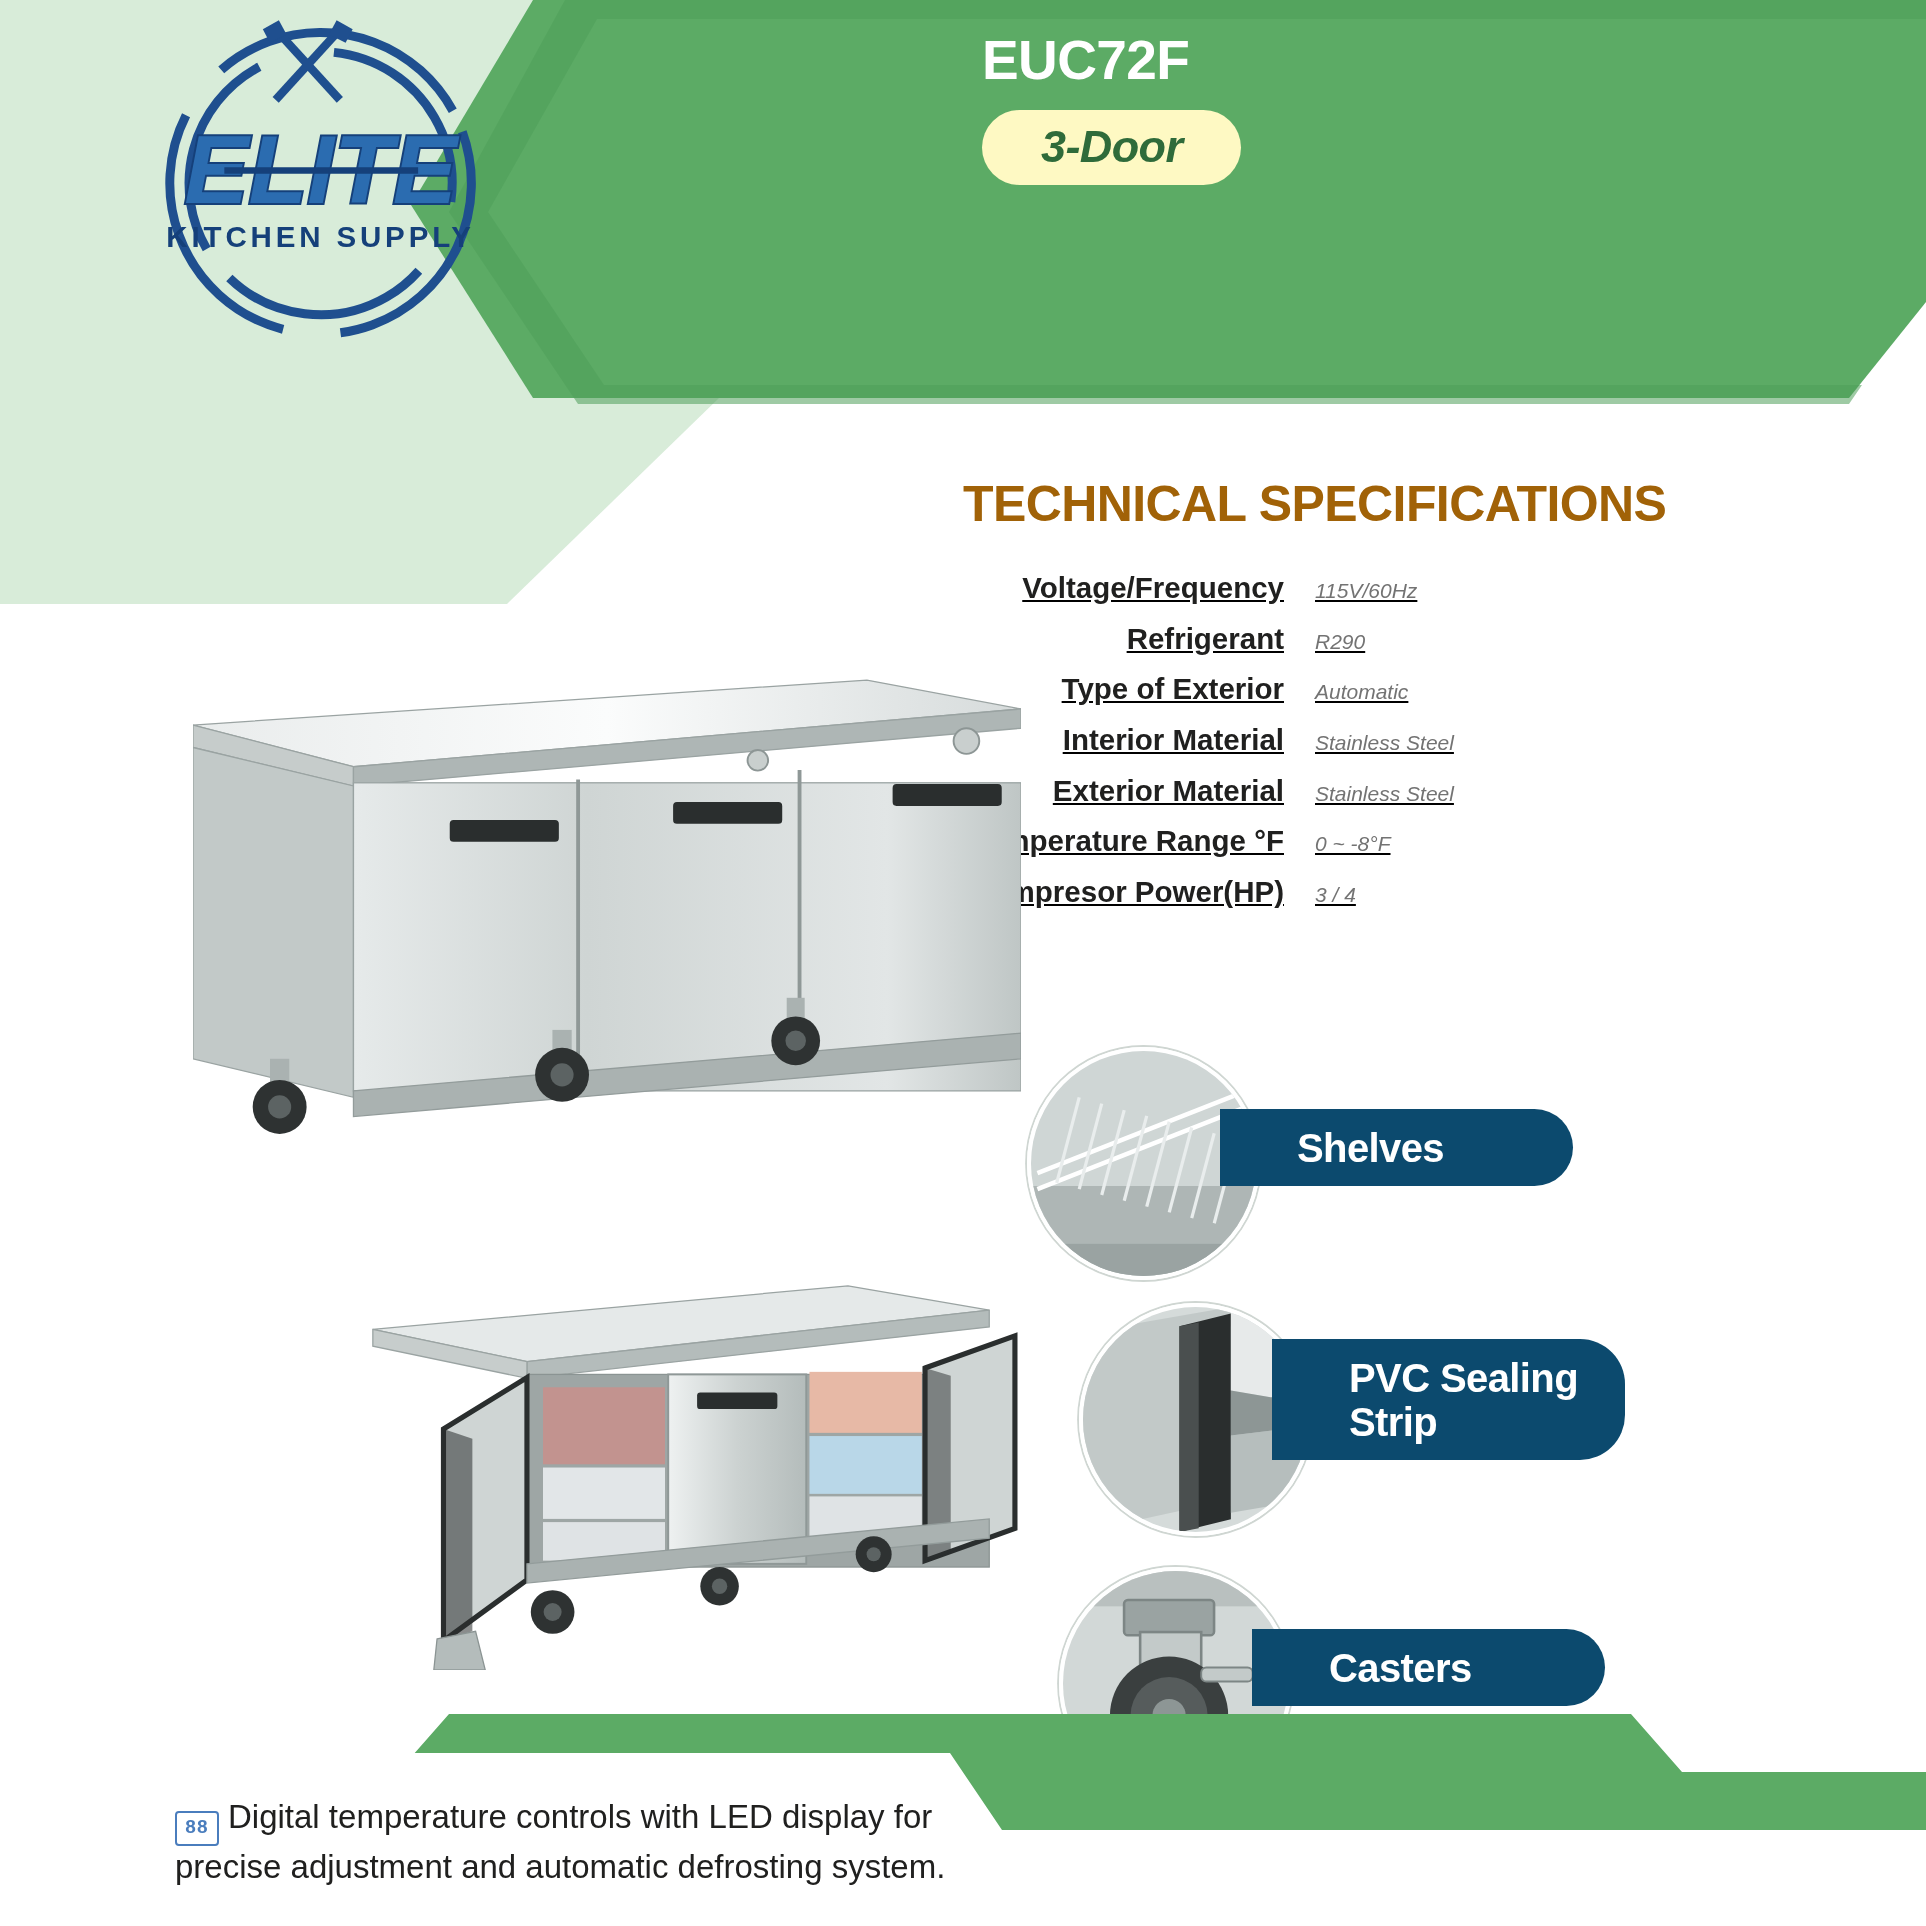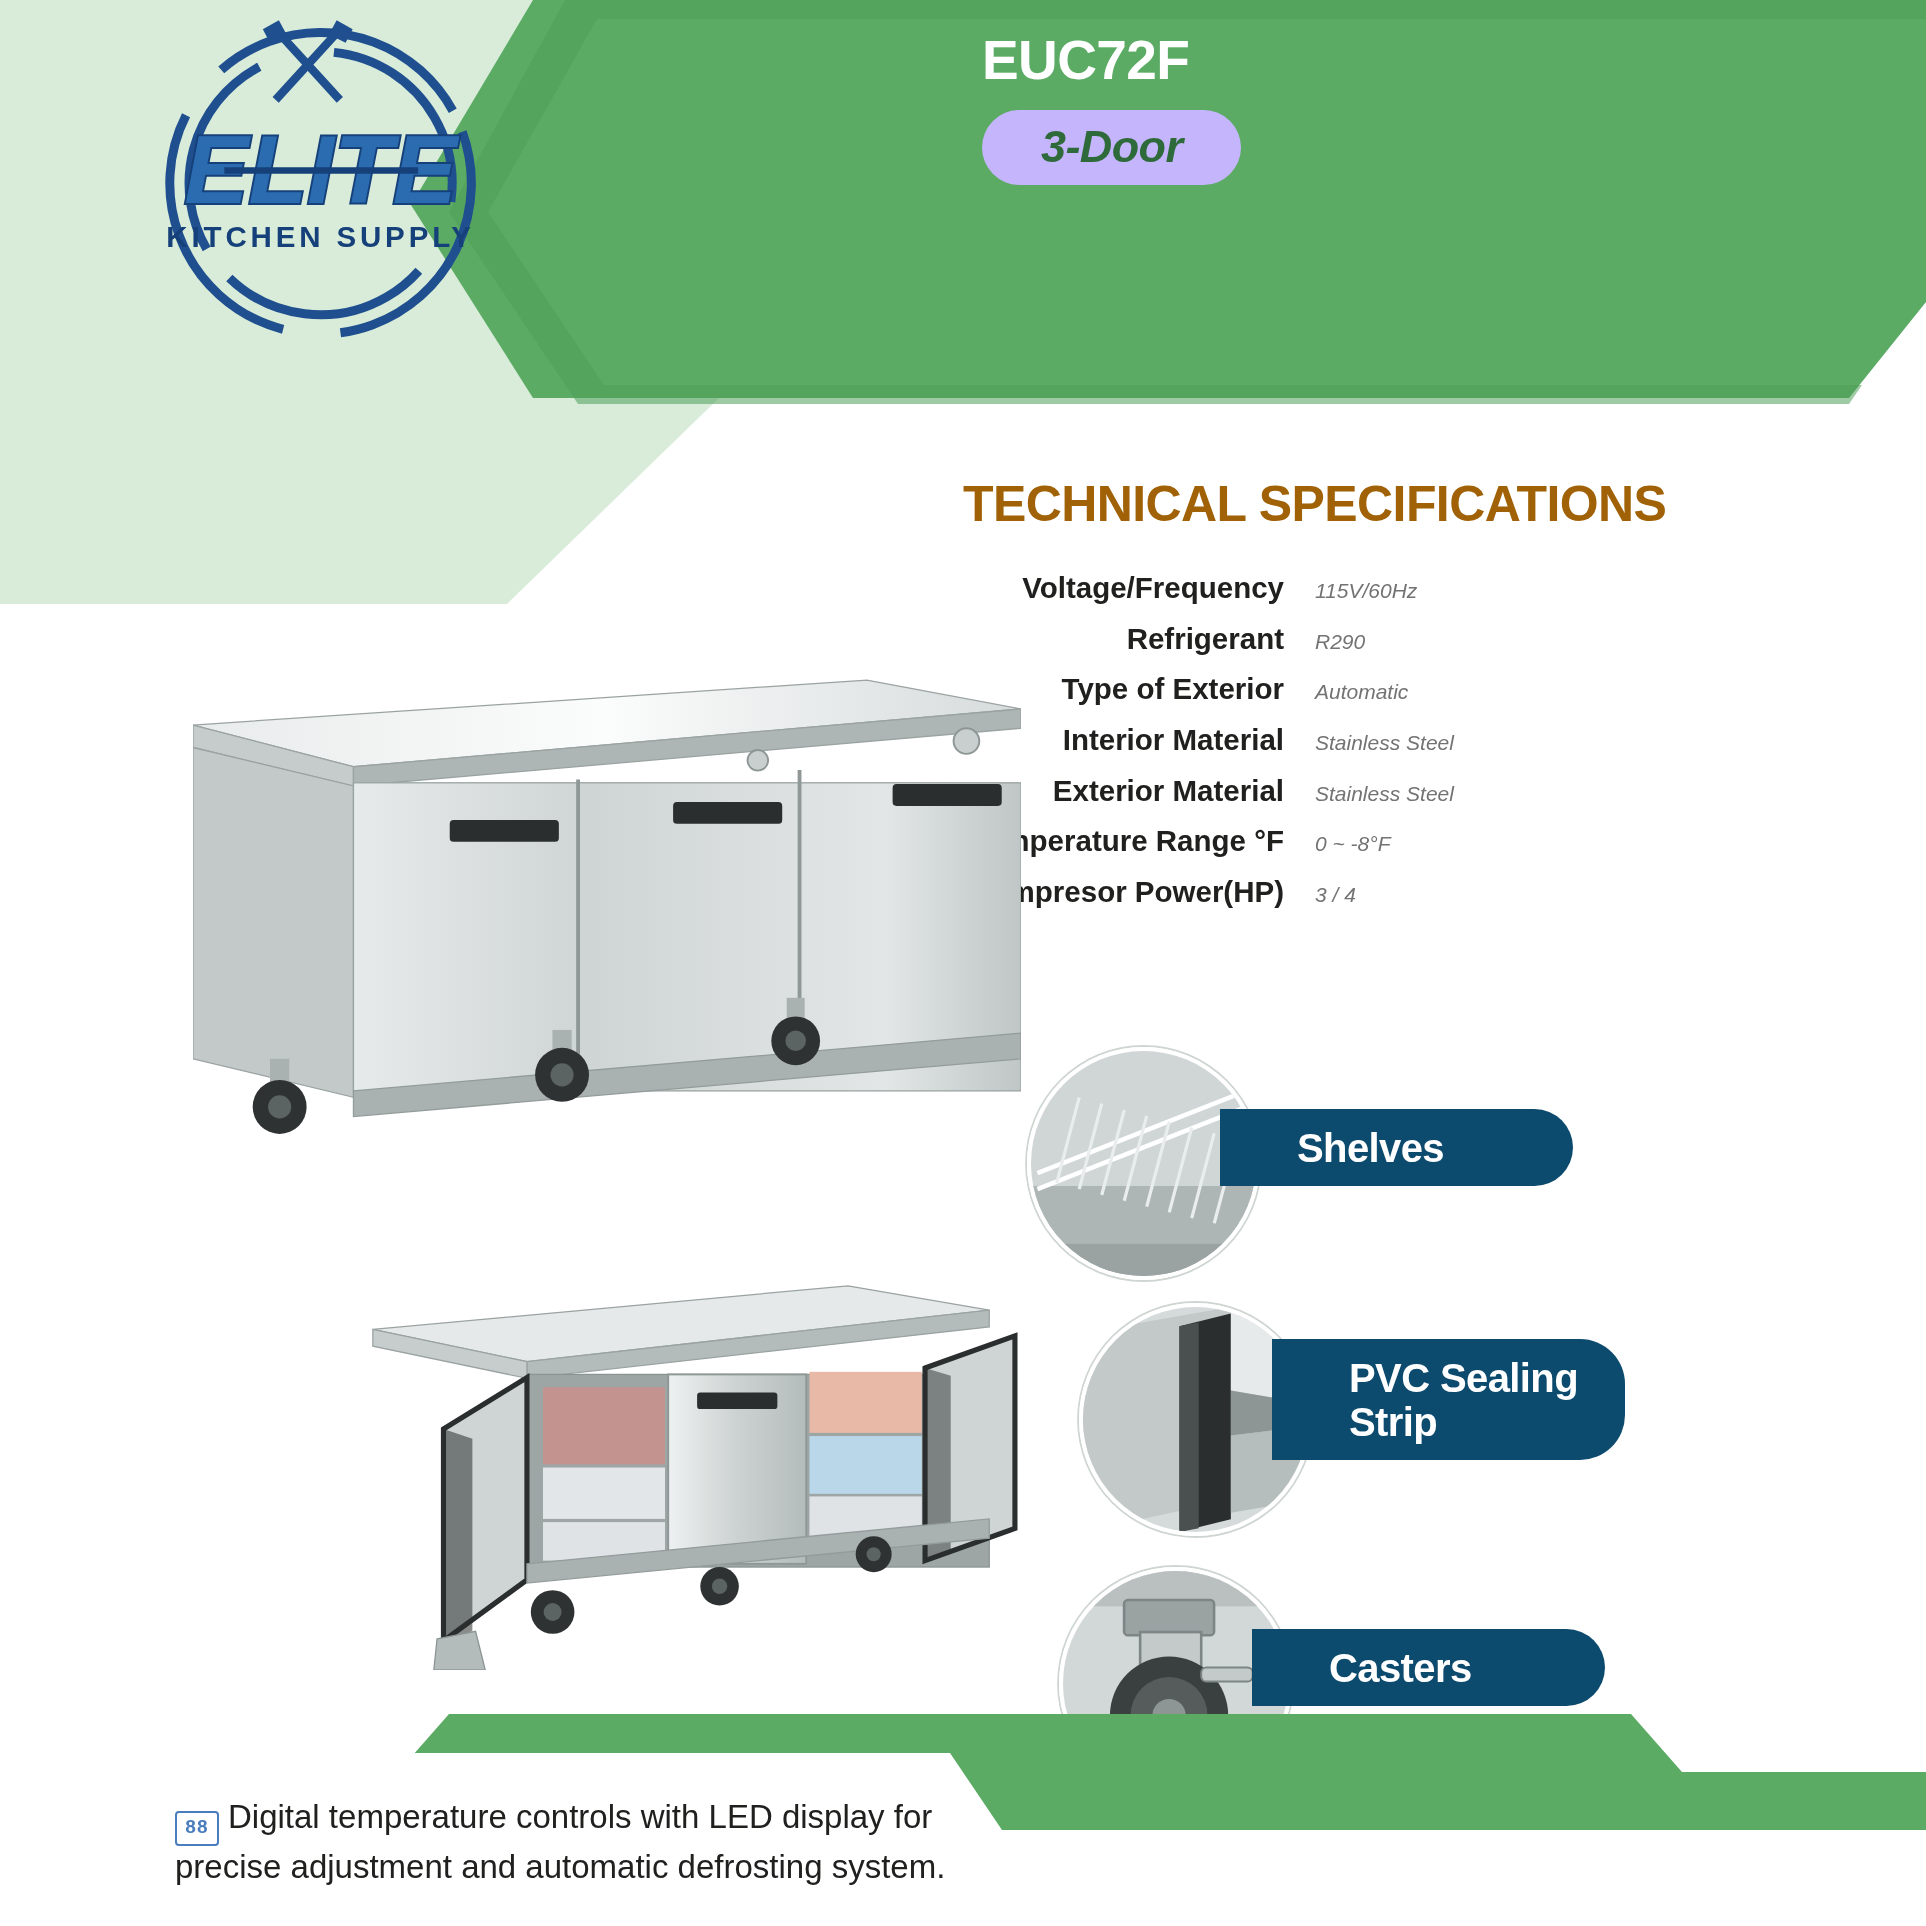--- a/index.html
+++ b/index.html
@@ -34,34 +34,34 @@
   .model{
     font-size:55px;font-weight:bold;color:#ffffff;line-height:1.15;
     letter-spacing:-0.6px;
     margin-top:6px;
   }
   .model-sub{
     font-size:55px;font-weight:bold;color:#ffffff;line-height:1.15;
     letter-spacing:-0.6px;margin-top:2.6px;
   }
   .door-pill{
-    margin-top:18px;display:inline-block;background:#c4b5fd;border-radius:39px;
+    margin-top:18px;display:inline-block;background:#fef9c3;border-radius:39px;
     padding:11.6px 59px;
   }
   .door-pill span{
     font-size:45px;font-style:italic;font-weight:bold;color:#2f6b3a;
     letter-spacing:-0.6px;
   }
 
   
   .spec-title{
     position:absolute;left:963px;top:475px;width:912px;
     font-size:50px;font-weight:bold;color:#a16207;letter-spacing:-0.6px;
   }
-  .spec-table{position:absolute;left:963px;top:571px;width:918px;}
+  .spec-table{position:absolute;left:963px;top:571px;width:918px;text-decoration:underline;}
   .spec-row{display:flex;align-items:baseline;margin-bottom:16.7px;}
   .spec-label{
     width:321px;text-align:right;padding-right:31px;
     font-size:29.5px;font-weight:bold;color:#20201f;
   }
   .spec-value{
     font-size:21px;font-style:italic;color:#737373;
   }
 
   

